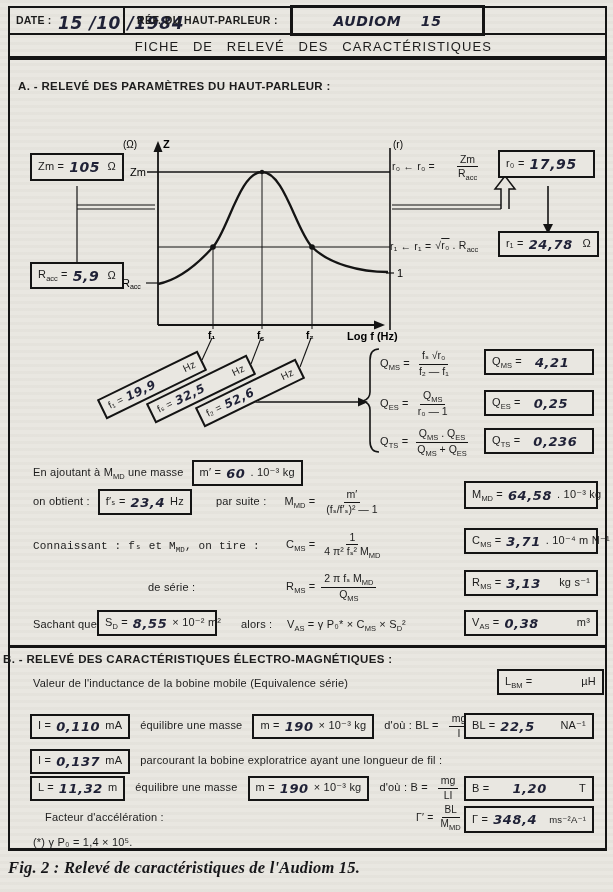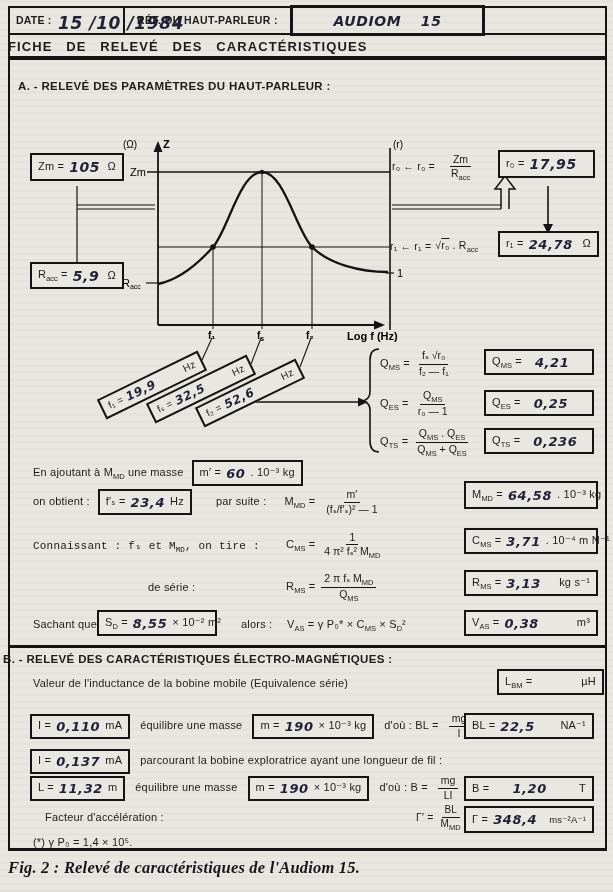--- a/index.html
+++ b/index.html
@@ -23,21 +23,21 @@
   .frac>.fn{border-bottom:1.4px solid #141414;padding:0 3px;text-align:center;}
   .frac>.fd{padding:0 3px;text-align:center;}
   .ov{text-decoration:overline;}
   .row{display:flex;align-items:center;gap:8px;white-space:nowrap;}
   .hline{position:absolute;background:#141414;z-index:1;}
   .vline{position:absolute;background:#141414;z-index:1;}
   .frame{position:absolute;left:8px;top:6px;width:599px;height:845px;border:2.5px solid #141414;
          border-bottom-width:3.5px;box-sizing:border-box;z-index:0;}
   .refbox{position:absolute;left:290px;top:5px;width:195px;height:31px;border:3px solid #141414;
           box-sizing:border-box;z-index:2;display:flex;align-items:center;justify-content:center;}
-  .title{position:absolute;left:8px;top:39px;width:484px;text-align:left;font-weight:700;
+  .title{position:absolute;left:8px;top:39px;width:484px;text-align:right;font-weight:400;
          font-size:13px;letter-spacing:1.1px;word-spacing:9px;z-index:2;}
   .heading{font-weight:700;font-size:11.5px;letter-spacing:.35px;white-space:nowrap;}
   .caption{position:absolute;left:8px;top:858px;font-family:"Liberation Serif","DejaVu Serif",serif;
            font-style:italic;font-weight:700;font-size:16.5px;letter-spacing:.2px;color:#17171a;}
   svg text{font-family:"Liberation Sans","DejaVu Sans",sans-serif;}
   .fbox{position:absolute;z-index:3;display:flex;align-items:center;gap:4px;border:2px solid #141414;
         background:#e9e7e1;padding:0 6px;box-sizing:border-box;height:22px;width:112px;}
   .fbox .pr{font-size:10px;}
   .fbox .hw{font-size:12px;}
 </style>
@@ -118,21 +118,21 @@
     <span class="pr">Zm =</span>
     <span class="hw big">105</span>
     <span class="pr unitR">Ω</span>
   </div>
   <div class="box vbox" style="left:30px;top:262px;width:94px;height:27px;">
     <span class="pr"><span>R</span><sub>acc</sub> <span>=</span></span>
     <span class="hw big">5,9</span>
     <span class="pr unitR">Ω</span>
   </div>
 
-  <div class="abs row" style="left:392px;top:150px;height:34px;gap:13px;z-index:2;justify-content:flex-end;">
+  <div class="abs row" style="left:392px;top:150px;height:34px;gap:20px;z-index:2;justify-content:flex-end;">
     <span class="pr sm">r₀ ← r₀ =</span>
     <span class="frac" style="font-size:10.5px;">
       <span class="fn">Zm</span>
       <span class="fd"><span>R</span><sub>acc</sub></span>
     </span>
   </div>
   <div class="box vbox" style="left:498px;top:150px;width:97px;height:28px;">
     <span class="pr">r₀ =</span>
     <span class="hw big">17,95</span>
   </div>

